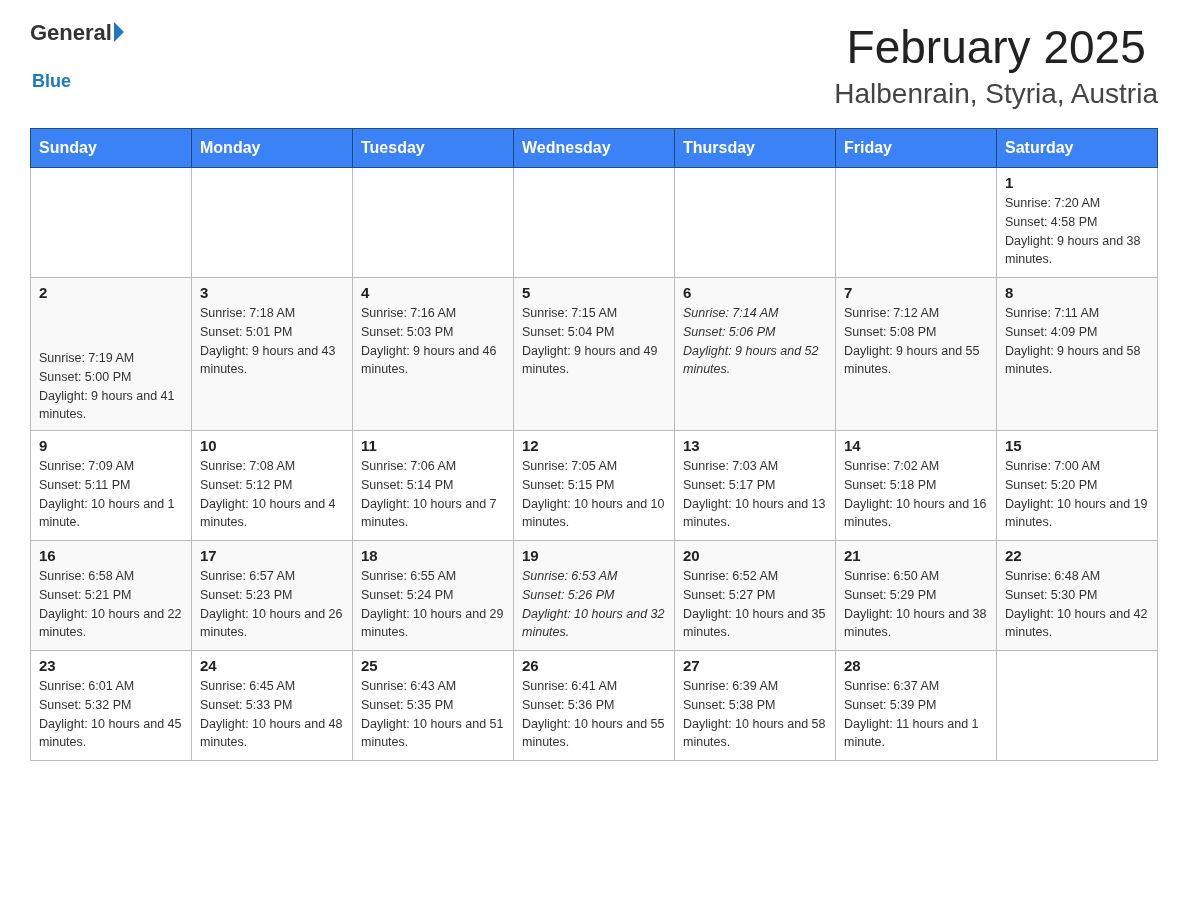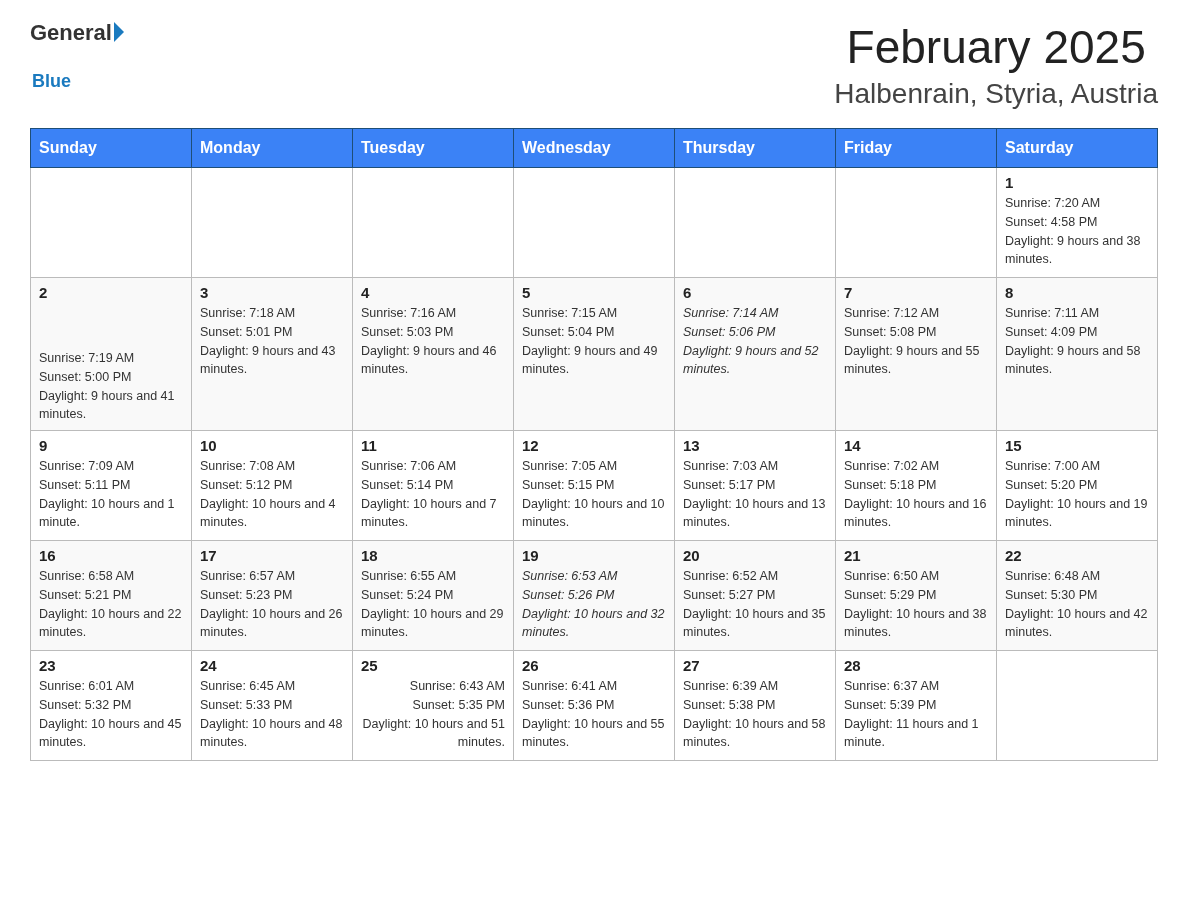--- a/index.html
+++ b/index.html
@@ -285,21 +285,21 @@
 Daylight: 10 hours and 45 minutes.</div>
         </td>
         <td>
           <span class="day-number">24</span>
           <div class="day-info" style="white-space: pre-line;">Sunrise: 6:45 AM
 Sunset: 5:33 PM
 Daylight: 10 hours and 48 minutes.</div>
         </td>
         <td>
           <span class="day-number">25</span>
-          <div class="day-info" style="white-space: pre-line; text-align: right;">Sunrise: 6:43 AM
+          <div class="day-info" style="white-space: pre-line;">Sunrise: 6:43 AM
 Sunset: 5:35 PM
 Daylight: 10 hours and 51 minutes.</div>
         </td>
         <td>
           <span class="day-number">26</span>
           <div class="day-info" style="white-space: pre-line;">Sunrise: 6:41 AM
 Sunset: 5:36 PM
 Daylight: 10 hours and 55 minutes.</div>
         </td>
         <td>

